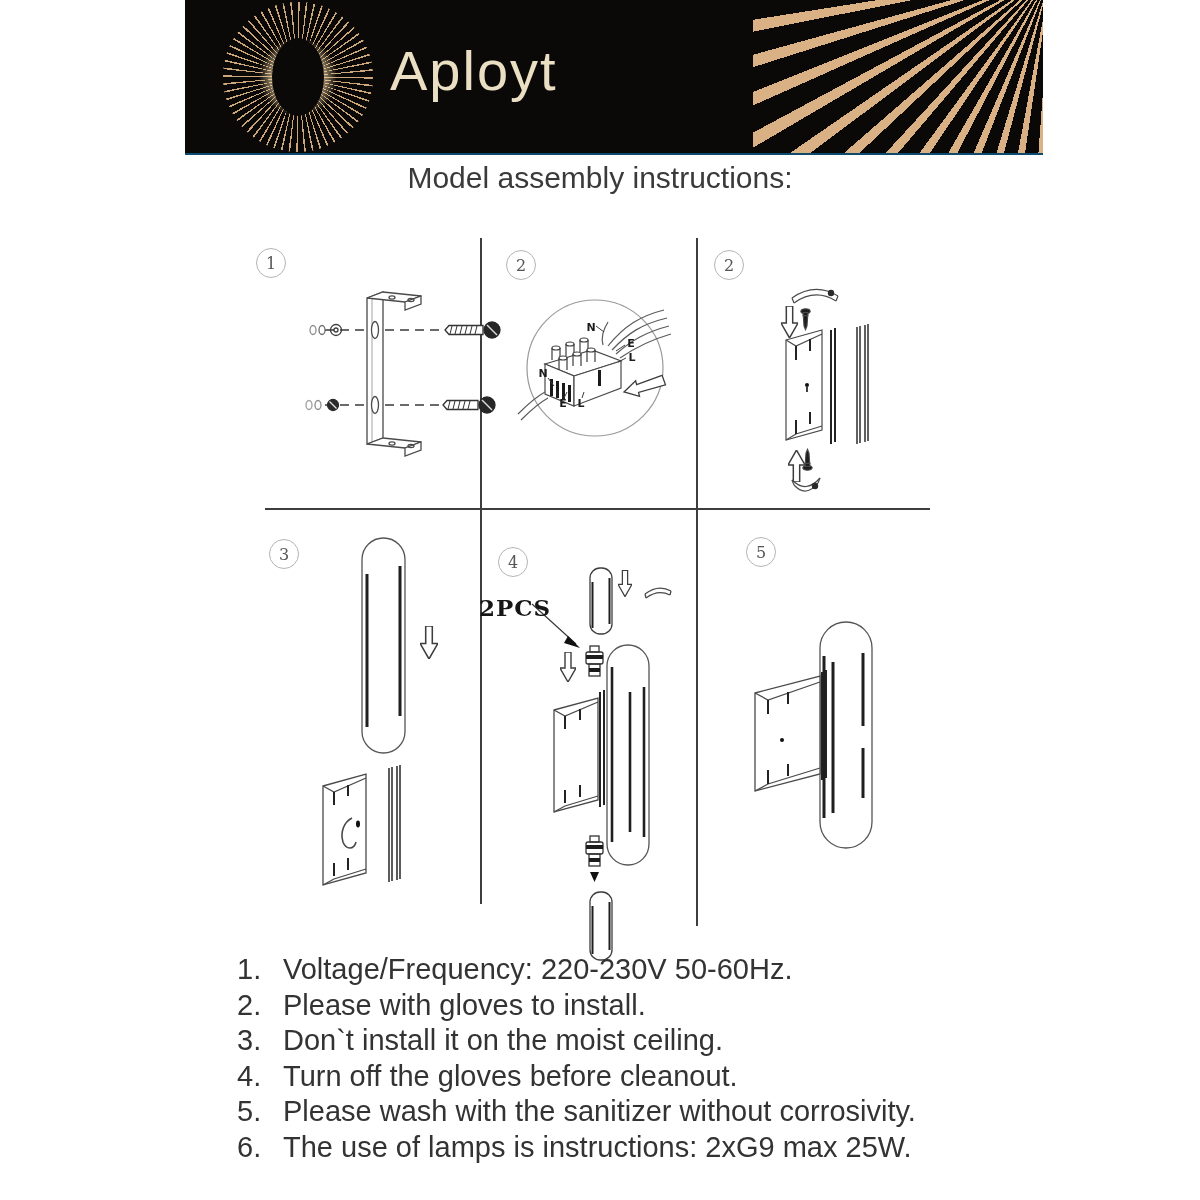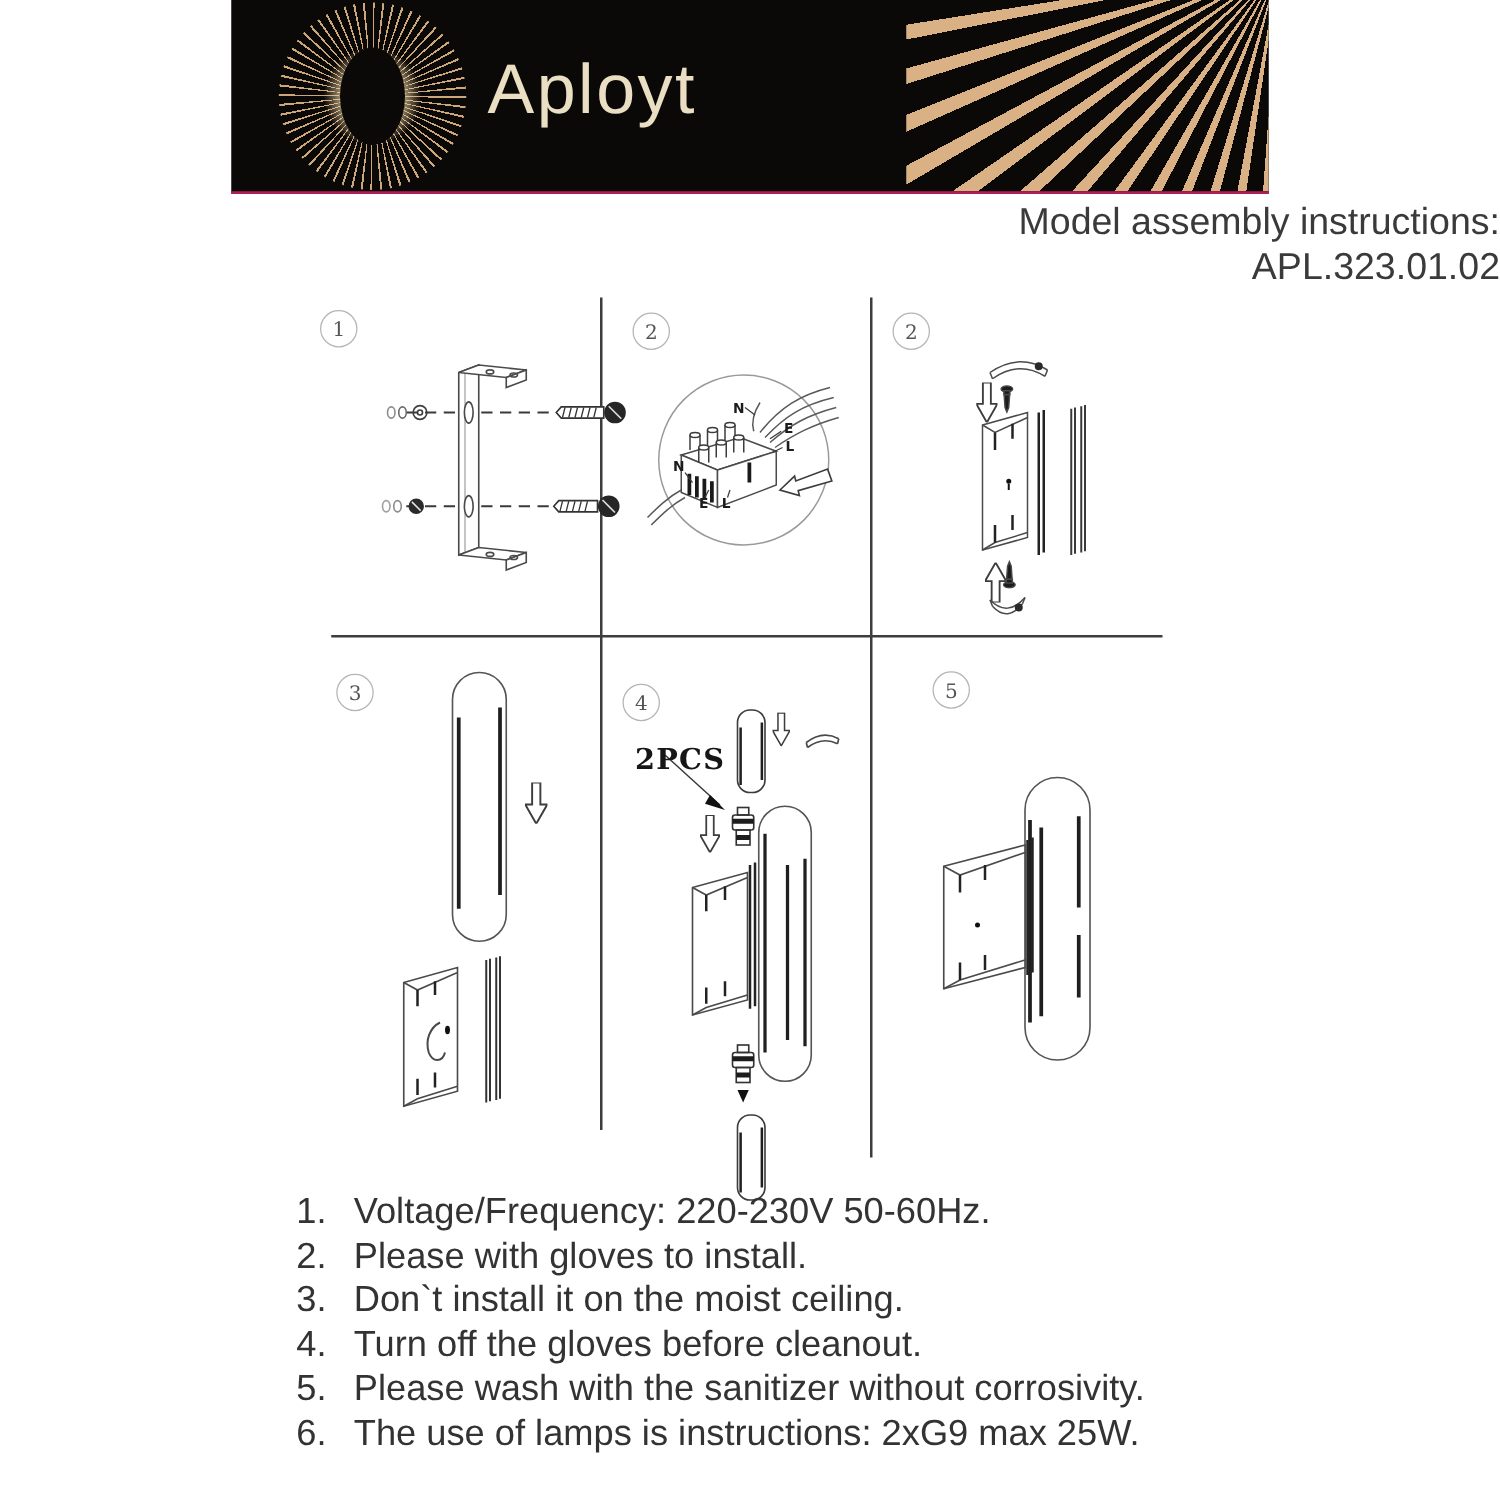--- a/index.html
+++ b/index.html
@@ -1,47 +1,47 @@
 <!DOCTYPE html>
 <html><head>
 <meta charset="utf-8">
 <style>
   html,body{margin:0;padding:0;}
   body{width:1200px;height:1200px;position:relative;background:#ffffff;
        font-family:"Liberation Sans",sans-serif;overflow:hidden;}
 
   
   .banner{position:absolute;left:185px;top:0;width:830px;height:153px;
-          background:#0b0908;border-bottom:2px solid #be185d;overflow:hidden;}
+          background:#0b0908;border-bottom:2px solid #0c4a6e;overflow:hidden;padding-left:28px;}
   .sunburst{position:absolute;left:38px;top:2px;width:150px;height:150px;border-radius:50%;
             background:repeating-conic-gradient(rgba(214,175,128,.95) 0deg 1.3deg, rgba(11,9,8,0) 1.3deg 6deg);}
   .sunglow{position:absolute;left:38px;top:2px;width:150px;height:150px;border-radius:50%;
            background:radial-gradient(closest-side,rgba(240,214,166,.95) 26%,rgba(240,214,166,0) 52%);}
   .sunhole{position:absolute;left:87px;top:38px;width:52px;height:78px;border-radius:50%;background:#0b0908;}
   .brand{position:absolute;left:205px;top:38px;font-size:56px;letter-spacing:2px;color:#eadfc3;}
   .rays{position:absolute;right:0;top:0;width:290px;height:153px;
         background:repeating-conic-gradient(from 150deg at 103% -18%, #d9b184 0deg 2.2deg, rgba(0,0,0,0) 2.2deg 6.4deg);}
 
   
   .title{position:absolute;left:0;top:160px;width:1200px;text-align:center;color:#3a3a3a;}
-  .title div{font-size:30px;line-height:36px;text-align:right;}
+  .title div{font-size:30px;line-height:36px;}
 
   
   .vline{position:absolute;width:2px;background:#3d3d3d;}
   .hline{position:absolute;height:2px;background:#3d3d3d;}
 
   
   .badge{position:absolute;width:28px;height:28px;border:1.5px solid #b5b5b5;border-radius:50%;
          display:flex;align-items:center;justify-content:center;
          font-family:"DejaVu Serif",serif;font-size:16px;color:#555;background:#fff;}
 
   .art{position:absolute;}
   .wlab{position:absolute;transform:translate(-50%,-50%);
         font-family:"DejaVu Sans",sans-serif;font-weight:bold;font-size:11px;color:#1c1c1c;}
-  .pcs{position:absolute;left:508px;top:594px;font-family:"DejaVu Serif",serif;
+  .pcs{position:absolute;left:479px;top:594px;font-family:"DejaVu Serif",serif;
        font-weight:600;font-size:23px;letter-spacing:1px;color:#161616;}
 
   
   .list{position:absolute;left:237px;top:952px;width:790px;color:#333;}
   .row{display:flex;font-size:29px;line-height:35.5px;}
   .row .n{width:46px;flex:0 0 46px;}
   .row .t{flex:1;}
 
   svg{display:block;}
 </style>
@@ -64,21 +64,20 @@
 <div class="banner">
   <div class="sunburst"></div>
   <div class="sunglow"></div>
   <div class="sunhole"></div>
   <div class="brand">Aployt</div>
   <div class="rays"></div>
 </div>
 
 <div class="title">
   <div>Model assembly instructions:</div>
-  <div>APL.323.01.02</div>
 </div>
 
 <div class="vline" style="left:480px;top:238px;height:666px;"></div>
 <div class="vline" style="left:696px;top:238px;height:688px;"></div>
 <div class="hline" style="left:265px;top:508px;width:665px;"></div>
 
 <div class="badge" style="left:256px;top:248px;">1</div>
 <div class="badge" style="left:506px;top:250px;">2</div>
 <div class="badge" style="left:714px;top:250px;">2</div>
 <div class="badge" style="left:269px;top:539px;">3</div>

